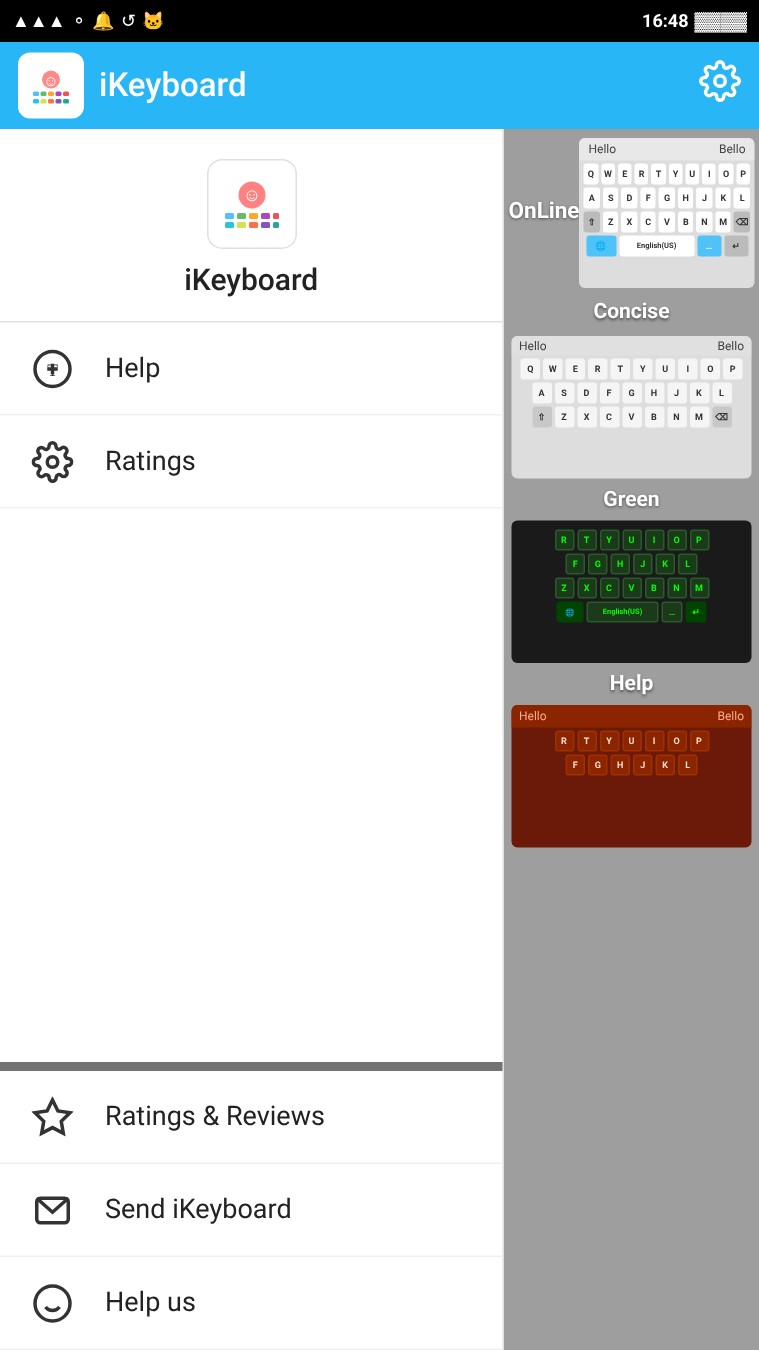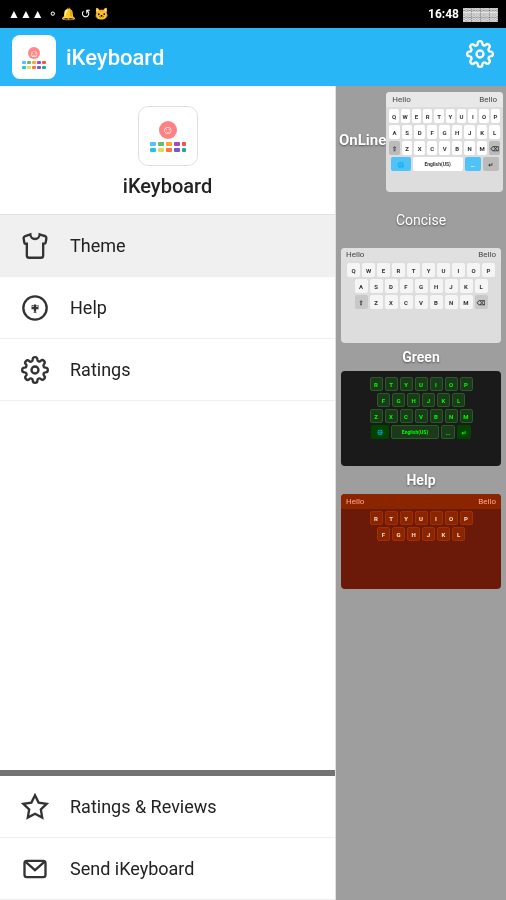--- a/index.html
+++ b/index.html
@@ -277,28 +277,20 @@
           <rect x="4" y="34" width="6" height="4" rx="1" fill="#26c6da"></rect>
           <rect x="12" y="34" width="6" height="4" rx="1" fill="#d4e157"></rect>
           <rect x="20" y="34" width="6" height="4" rx="1" fill="#ff7043"></rect>
           <rect x="28" y="34" width="6" height="4" rx="1" fill="#7e57c2"></rect>
           <rect x="36" y="34" width="4" height="4" rx="1" fill="#26a69a"></rect>
         </svg>
       </div>
       <span class="sidebar-brand-name">iKeyboard</span>
     </div>
 
-    <div class="menu-item active">
-      <div class="menu-icon">
-        <svg viewBox="0 0 24 24" stroke="#333" fill="none" stroke-width="2">
-          <path d="M20.38 3.46L16 2a4 4 0 0 1-8 0L3.62 3.46a2 2 0 0 0-1.34 2.23l.58 3.57a1 1 0 0 0 .99.84H5v10a2 2 0 0 0 2 2h10a2 2 0 0 0 2-2V10h1.15a1 1 0 0 0 .99-.84l.58-3.57a2 2 0 0 0-1.34-2.23z"></path>
-        </svg>
-      </div>
-      <span class="menu-label">Theme</span>
-    </div>
 
     <div class="menu-item">
       <div class="menu-icon">
         <svg viewBox="0 0 24 24" stroke="#333" fill="none" stroke-width="2">
           <circle cx="12" cy="12" r="10"></circle>
           <path d="M9 12h6M12 9v6"></path>
           <text x="12" y="16" text-anchor="middle" font-size="10" fill="#333" stroke="none" font-family="serif">T</text>
         </svg>
       </div>
       <span class="menu-label">Help</span>
@@ -331,20 +323,31 @@
       <div class="menu-item">
         <div class="menu-icon">
           <svg viewBox="0 0 24 24" stroke="#333" fill="none" stroke-width="2">
             <rect x="3" y="5" width="18" height="14" rx="2"></rect>
             <polyline points="3,5 12,13 21,5"></polyline>
           </svg>
         </div>
         <span class="menu-label">Send iKeyboard</span>
       </div>
 
+      <div class="menu-item">
+        <div class="menu-icon">
+          <svg viewBox="0 0 24 24" stroke="#333" fill="none" stroke-width="2">
+            <circle cx="12" cy="12" r="10"></circle>
+            <path d="M8 14s1.5 2 4 2 4-2 4-2"></path>
+            <line x1="9" y1="9" x2="9.01" y2="9"></line>
+            <line x1="15" y1="9" x2="15.01" y2="9"></line>
+          </svg>
+        </div>
+        <span class="menu-label">Help us</span>
+      </div>
     </div>
   </div>
 
   <div class="right-panel">
     <div class="theme-preview">
 
       <div class="preview-card">
         <div class="preview-label">OnLine</div>
         <div class="keyboard-preview kb-online">
           <div style="display:flex;justify-content:space-between;padding:3px 6px;background:#e8e8e8;">
@@ -389,21 +392,21 @@
             <div class="kb-row">
               <div class="kb-key" style="background:#4fc3f7;color:#fff;width:20px;">🌐</div>
               <div class="kb-key" style="background:#fff;color:#333;width:50px;font-size:5px;">English(US)</div>
               <div class="kb-key" style="background:#4fc3f7;color:#fff;width:16px;">…</div>
               <div class="kb-key" style="background:#bbb;color:#333;width:16px;">↵</div>
             </div>
           </div>
         </div>
       </div>
 
-      <div style="color:#fff;font-size:14px;font-weight:normal;text-align:center;margin:16px 0;text-shadow:0 1px 2px rgba(0,0,0,0.5);">Concise</div>
+      <div style="color:#fff;font-size:14px;font-weight:bold;text-align:center;margin:4px 0;text-shadow:0 1px 2px rgba(0,0,0,0.5);">Concise</div>
 
       <div class="keyboard-preview kb-online" style="width:160px;height:95px;">
         <div style="display:flex;justify-content:space-between;padding:2px 5px;background:#e0e0e0;">
           <span style="font-size:8px;color:#444;">Hello</span>
           <span style="font-size:8px;color:#444;">Bello</span>
         </div>
         <div style="padding:2px 3px;">
           <div class="kb-row">
             <div class="kb-key" style="background:#f5f5f5;color:#333;">Q</div>
             <div class="kb-key" style="background:#f5f5f5;color:#333;">W</div>

